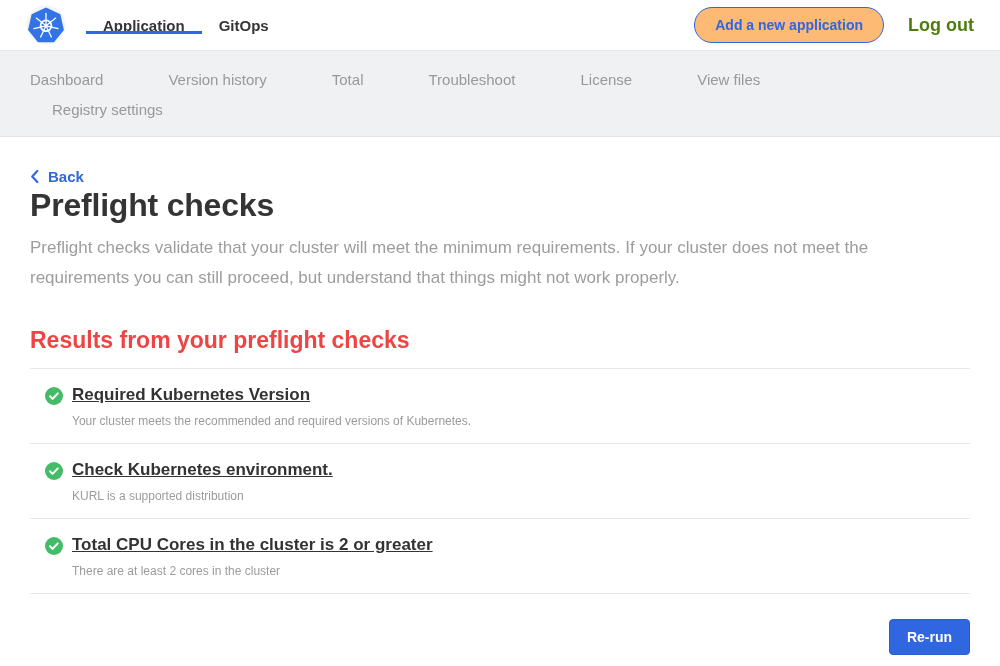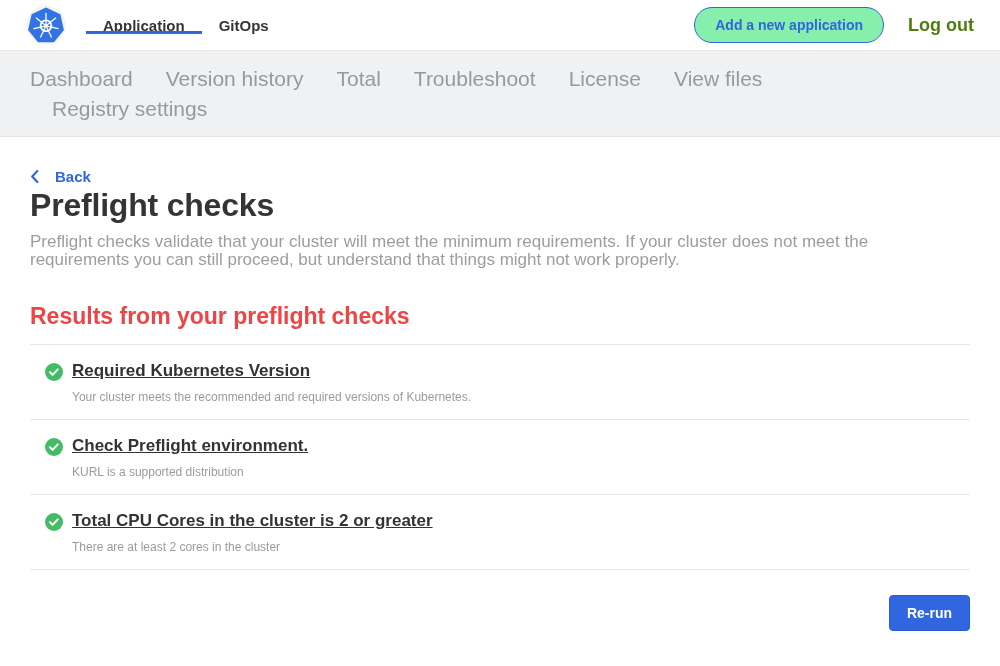--- a/index.html
+++ b/index.html
@@ -13,36 +13,36 @@
   html,body{width:1000px;height:666px;overflow:hidden;}
   body{font-family:"Liberation Sans","DejaVu Sans",sans-serif;background:#fff;color:var(--text_dark);}
 
   
   .header{height:51px;display:flex;align-items:stretch;border-bottom:1px solid #e7e7e7;background:#fff;padding:16px 26px;}
   .logo-wrap{display:flex;align-items:center;margin-right:20px;}
   .nav-tabs{display:flex;align-items:stretch;}
   .nav-tab{display:flex;align-items:center;padding:0 17px;font-size:15px;font-weight:700;color:#353535;position:relative;cursor:pointer;}
   .nav-tab.active::after{content:"";position:absolute;left:0;right:0;bottom:0;height:3px;background:var(--accent_blue);}
   .header-right{margin-left:auto;display:flex;align-items:center;gap:24px;}
-  .add-app-btn{border:1px solid var(--accent_blue);color:var(--accent_blue);background:#86efac;font-size:14px;font-weight:700;
+  .add-app-btn{border:1px solid var(--accent_blue);color:var(--accent_blue);background:#fdba74;font-size:14px;font-weight:700;
     padding:9px 20px;border-radius:18px;cursor:pointer;font-family:inherit;}
   .logout{font-size:18px;font-weight:700;color:#4d7c0f;cursor:pointer;}
 
   
   .subnav{background:var(--subnav_bg);padding:13px 30px 12px;border-bottom:1px solid #e3e4e5;}
   .subnav-row{display:flex;height:30px;align-items:center;}
-  .subnav-item{font-size:21px;color:#98999b;margin-right:33px;cursor:pointer;white-space:nowrap;}
+  .subnav-item{font-size:15px;color:#98999b;margin-right:65px;cursor:pointer;white-space:nowrap;}
   .subnav-row.row2 .subnav-item{margin-left:22px;}
 
   
   .main{padding:0 30px;}
-  .back-link{display:inline-flex;align-items:center;gap:16px;margin-top:31px;color:var(--accent_blue);
+  .back-link{display:inline-flex;align-items:center;gap:9px;margin-top:31px;color:var(--accent_blue);
     font-size:15px;font-weight:700;cursor:pointer;text-decoration:none;}
   .page-title{font-size:32px;font-weight:700;letter-spacing:-0.2px;color:#343434;}
-  .page-desc{margin-top:9px;font-size:17px;line-height:18px;color:#9d9d9d;max-width:945px;}
+  .page-desc{margin-top:9px;font-size:17px;line-height:30px;color:#9d9d9d;max-width:945px;}
   .results-heading{margin-top:34px;font-size:23px;font-weight:700;color:#ef4444;}
 
   .check-list{margin-top:14px;border-bottom:1px solid #e8e8e8;}
   .check-item{position:relative;border-top:1px solid #e8e8e8;padding:16px 0 15px 42px;}
   .check-icon{position:absolute;left:15px;top:18px;width:18px;height:18px;}
   .check-title{font-size:17px;font-weight:700;color:#333;text-decoration:underline;}
   .check-desc{margin-top:9px;font-size:12px;color:#9b9b9b;}
 
   .footer-actions{display:flex;justify-content:flex-end;margin-top:25px;}
   .rerun-btn{background:var(--accent_blue);border:1px solid #2a5ccc;color:#fff;font-size:14px;font-weight:700;
@@ -119,21 +119,21 @@
       </svg>
       <div class="check-title">Required Kubernetes Version</div>
       <div class="check-desc">Your cluster meets the recommended and required versions of Kubernetes.</div>
     </div>
 
     <div class="check-item">
       <svg class="check-icon" viewBox="0 0 18 18">
         <circle cx="9" cy="9" r="9" fill="var(--success_green)"></circle>
         <path d="M5 9.3 l2.6 2.6 5.2-5.5" stroke="#fff" stroke-width="2" fill="none" stroke-linecap="round" stroke-linejoin="round"></path>
       </svg>
-      <div class="check-title">Check Preflight environment.</div>
+      <div class="check-title">Check Kubernetes environment.</div>
       <div class="check-desc">KURL is a supported distribution</div>
     </div>
 
     <div class="check-item">
       <svg class="check-icon" viewBox="0 0 18 18">
         <circle cx="9" cy="9" r="9" fill="var(--success_green)"></circle>
         <path d="M5 9.3 l2.6 2.6 5.2-5.5" stroke="#fff" stroke-width="2" fill="none" stroke-linecap="round" stroke-linejoin="round"></path>
       </svg>
       <div class="check-title">Total CPU Cores in the cluster is 2 or greater</div>
       <div class="check-desc">There are at least 2 cores in the cluster</div>

